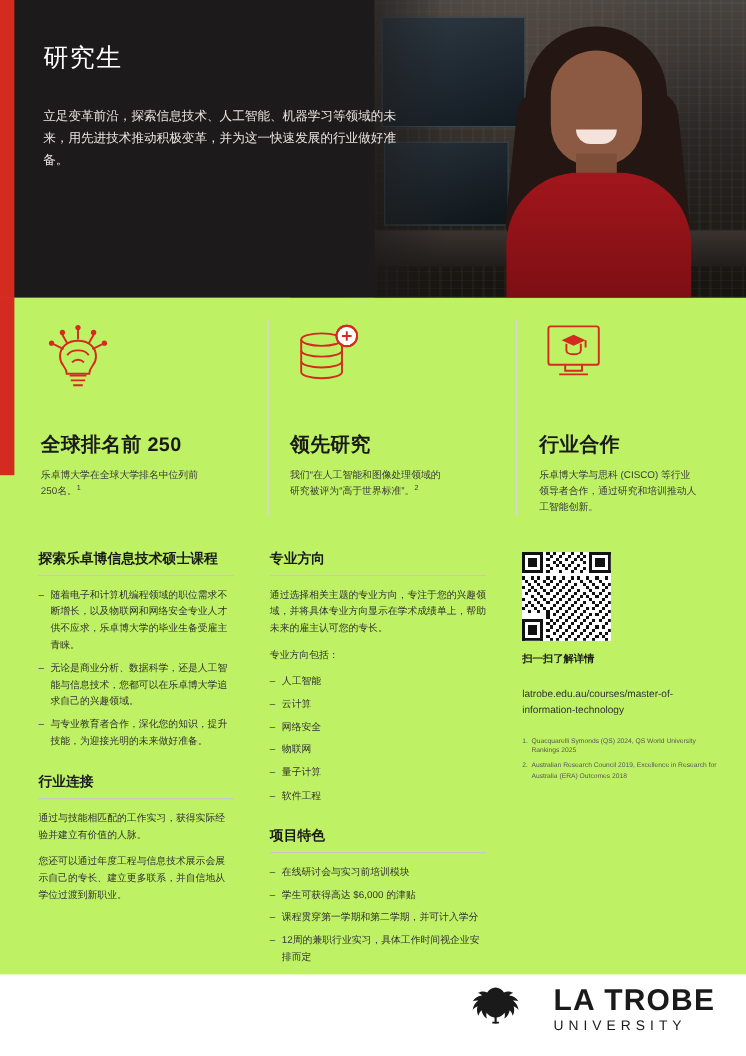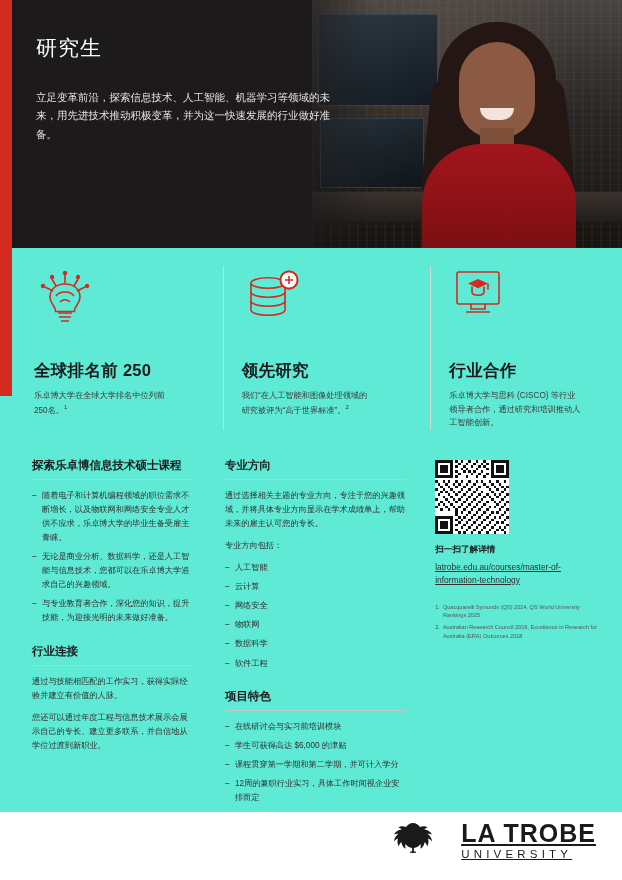--- a/index.html
+++ b/index.html
@@ -8,21 +8,21 @@
     height: 880px;
     font-family: "Liberation Sans", sans-serif;
     background: #ffffff;
     color: #1a1a1a;
   }
   .page {
     position: relative;
     width: 622px;
     height: 880px;
     overflow: hidden;
-    background: #5eead4;
+    background: #bef264;
   }
 
   
   .hero {
     position: relative;
     width: 622px;
     height: 248px;
     background: #1c1a1a;
     overflow: hidden;
   }
@@ -185,37 +185,37 @@
   .qr-wrap { padding-top: 2px; }
   .qr {
     width: 74px; height: 74px;
     background: #ffffff;
     position: relative;
   }
   .qr-label {
     font-size: 8.6px; font-weight: 700; color: #1a1a1a; margin-top: 10px;
   }
   .qr-url {
-    font-size: 8.4px; color: #333131; line-height: 1.55; margin-top: 5px; text-decoration: underline;
+    font-size: 8.4px; color: #333131; line-height: 1.55; margin-top: 16px;
   }
   .footnotes {
     margin-top: 16px;
     font-size: 5.6px; line-height: 1.55; color: #5a5755;
   }
   .footnotes div { margin-bottom: 3px; display: flex; gap: 3px; }
   .footnotes .n { flex: 0 0 auto; }
 
   
   .footer {
     position: absolute; left: 0; bottom: 0; width: 622px; height: 68px;
     background: #ffffff;
   }
   .logo {
     position: absolute; right: 26px; top: 8px;
-    display: flex; align-items: center; gap: 23px; text-decoration: underline;
+    display: flex; align-items: center; gap: 23px;
   }
   .logo-text { line-height: 1; }
   .logo-la {
     font-size: 25px; font-weight: 700; letter-spacing: 1px; color: #1a1a1a;
   }
   .logo-uni {
     font-size: 11.5px; letter-spacing: 4.2px; color: #1a1a1a; margin-top: 3px;
   }
 </style>
 </head>
@@ -319,21 +319,21 @@
 
     <div class="col col-b">
       <div class="sec-title">专业方向</div>
       <p class="body">通过选择相关主题的专业方向，专注于您的兴趣领域，并将具体专业方向显示在学术成绩单上，帮助未来的雇主认可您的专长。</p>
       <p class="body">专业方向包括：</p>
       <ul class="bul">
         <li>人工智能</li>
         <li>云计算</li>
         <li>网络安全</li>
         <li>物联网</li>
-        <li>数据科学</li>
+        <li>量子计算</li>
         <li>软件工程</li>
       </ul>
 
       <div class="sec-title mt">项目特色</div>
       <ul class="bul">
         <li>在线研讨会与实习前培训模块</li>
         <li>学生可获得高达 $6,000 的津贴</li>
         <li>课程贯穿第一学期和第二学期，并可计入学分</li>
         <li>12周的兼职行业实习，具体工作时间视企业安排而定</li>
         <li>由乐卓博大学提供实习机会，同时鼓励学生申请自寻实习机会</li>

